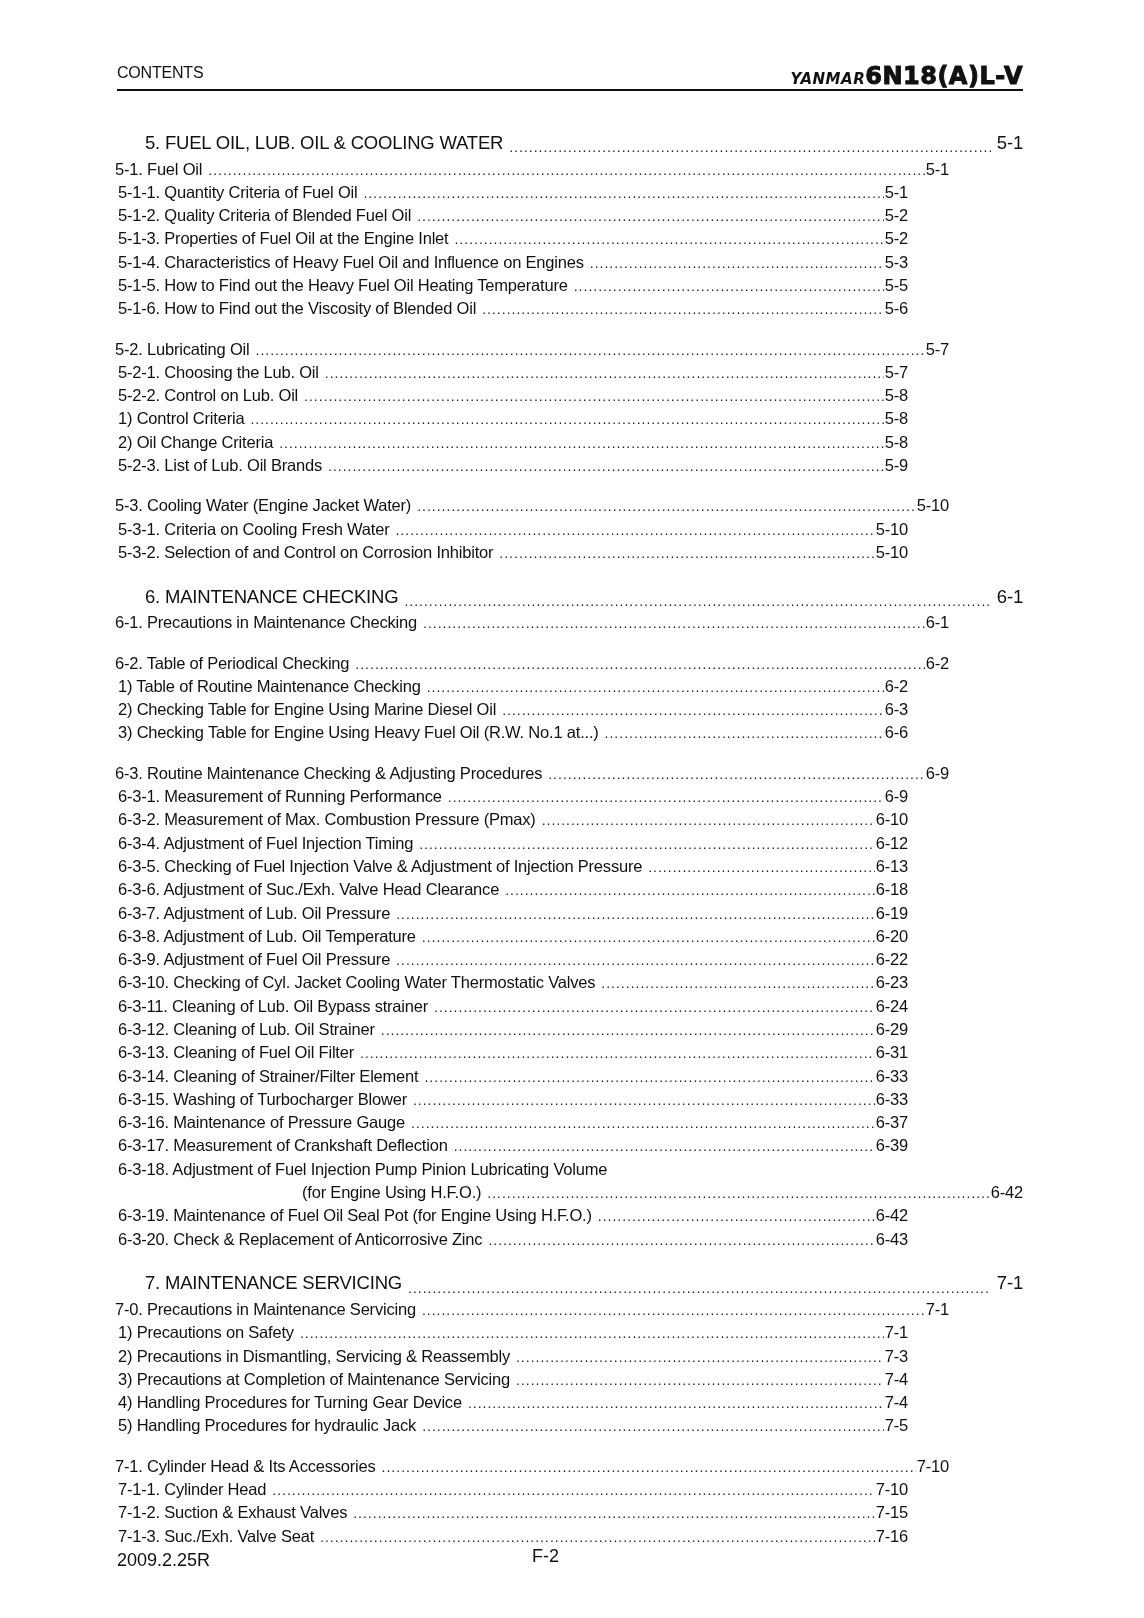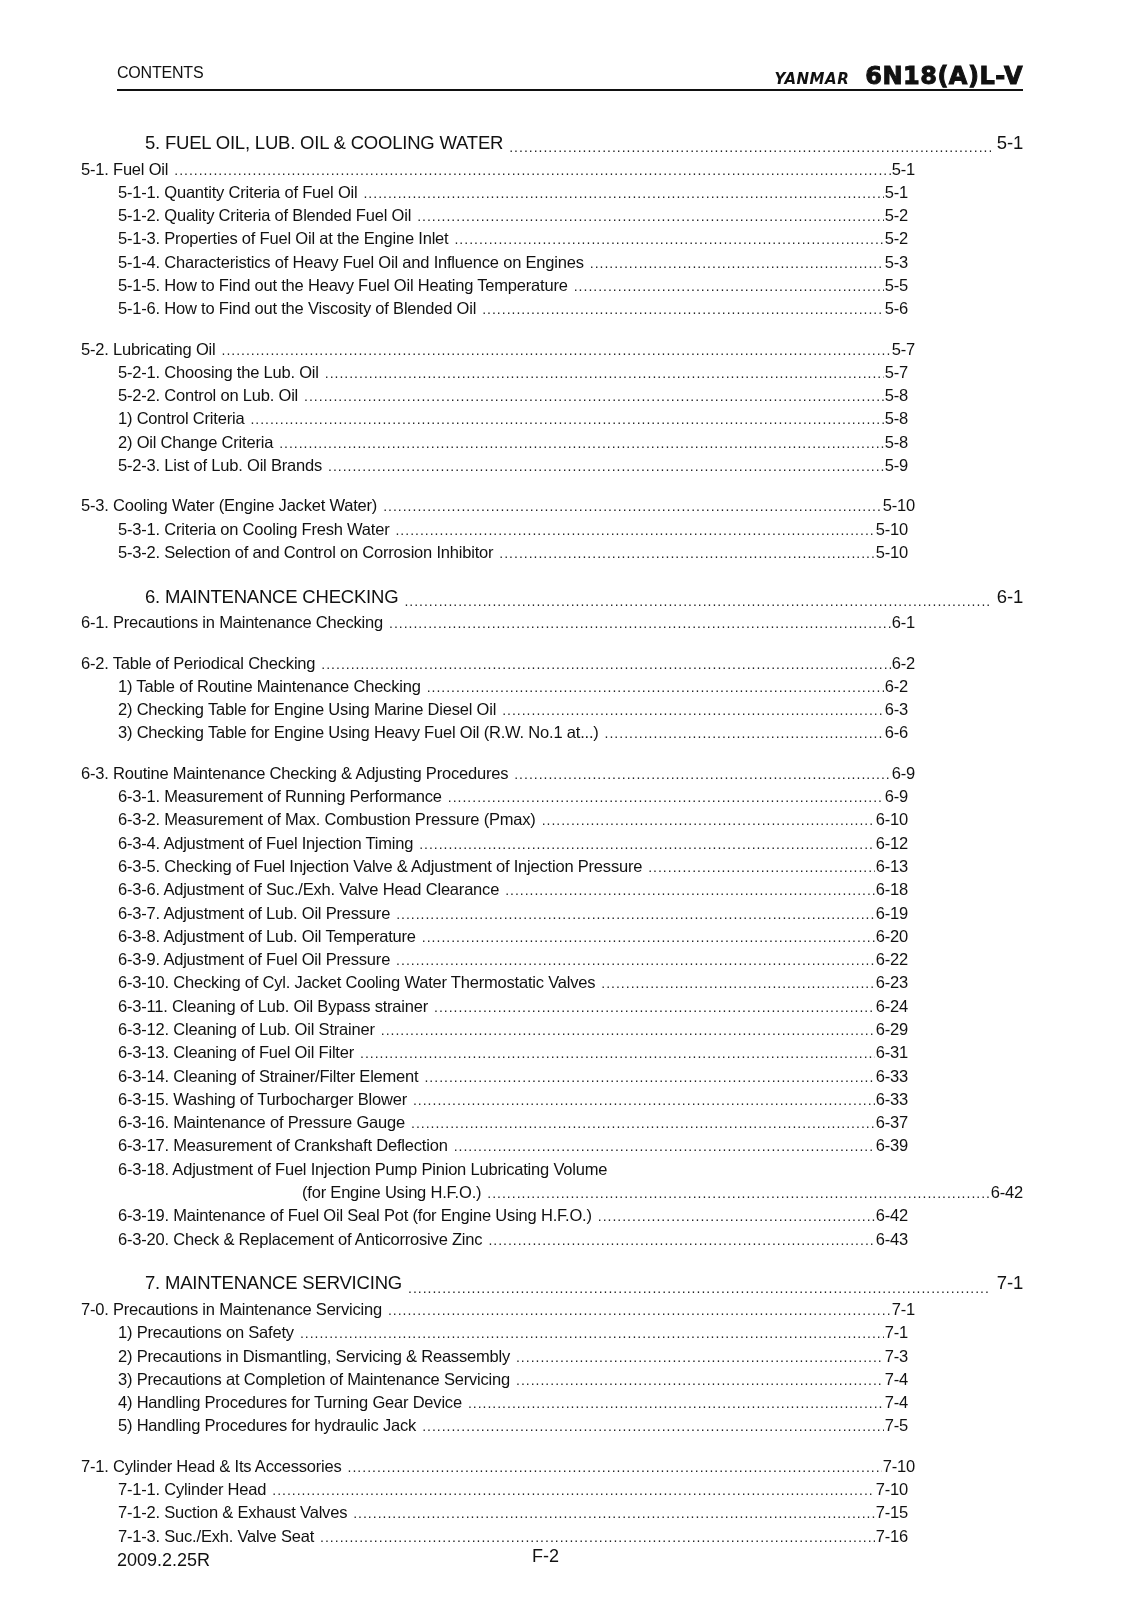--- a/index.html
+++ b/index.html
@@ -1,37 +1,37 @@
 <!DOCTYPE html>
 <html><head>
 <meta charset="utf-8">
 <style>
   html, body { margin: 0; padding: 0; background: #ffffff; }
   body { width: 1144px; height: 1618px; position: relative; overflow: hidden;
          font-family: "Liberation Sans", sans-serif; color: #111; }
   .header { position: absolute; left: 117px; top: 62px; width: 906px; height: 30px; }
   .header .title { position: absolute; left: 0; top: 2px; font-size: 16px; letter-spacing: -0.2px; }
-  .header .brand { position: absolute; right: 0; top: 0; display: flex; align-items: baseline; gap: 16px; }
+  .header .brand { position: absolute; right: 0; top: 0; display: flex; align-items: baseline; }
   .header .logo { font-family: "DejaVu Sans", sans-serif; font-weight: bold; font-style: italic;
                   font-size: 15px; letter-spacing: 0.5px; }
   .header .model { font-family: "DejaVu Sans", sans-serif; font-weight: 900; font-size: 24px;
                    letter-spacing: 0.5px; -webkit-text-stroke: 1px #111; }
   .rule { position: absolute; left: 117px; top: 89px; width: 906px; height: 2px; background: #111; }
 
   .toc { position: absolute; left: 0; top: 128px; width: 1144px; }
   .row { position: relative; display: flex; align-items: baseline; height: 23.3px;
          font-size: 16.5px; letter-spacing: -0.2px; white-space: nowrap; }
   .row .label { flex: 0 0 auto; padding-right: 6px; }
   .row .leader { flex: 1 1 auto; overflow: hidden; height: 1em; position: relative; }
   .row .leader::before { content: "........................................................................................................................................................................................................................................................................................................................................"; 
          position: absolute; left: 0; bottom: -3px; letter-spacing: 1px; font-size: 14px; color: #222; }
   .row .page { flex: 0 0 auto; text-align: right; padding-left: 1px; }
   .lvl0 { padding-left: 145px; width: 878px; font-size: 18.5px; height: 30px; align-items: center; }
   .lvl0 .page { padding-left: 6px; }
-  .lvl1 { padding-left: 81px; width: 834px; }
+  .lvl1 { padding-left: 115px; width: 834px; }
   .lvl2 { padding-left: 118px; width: 790px; }
   .lvl3 { padding-left: 302px; width: 721px; }
   .gap { margin-top: 17px; }
   .nopage .leader::before { content: ""; }
 
   .footer-date { position: absolute; left: 117px; top: 1550px; font-size: 18px; }
   .footer-page { position: absolute; left: 532px; top: 1546px; font-size: 18px; }
 </style>
 </head>
 <body>

